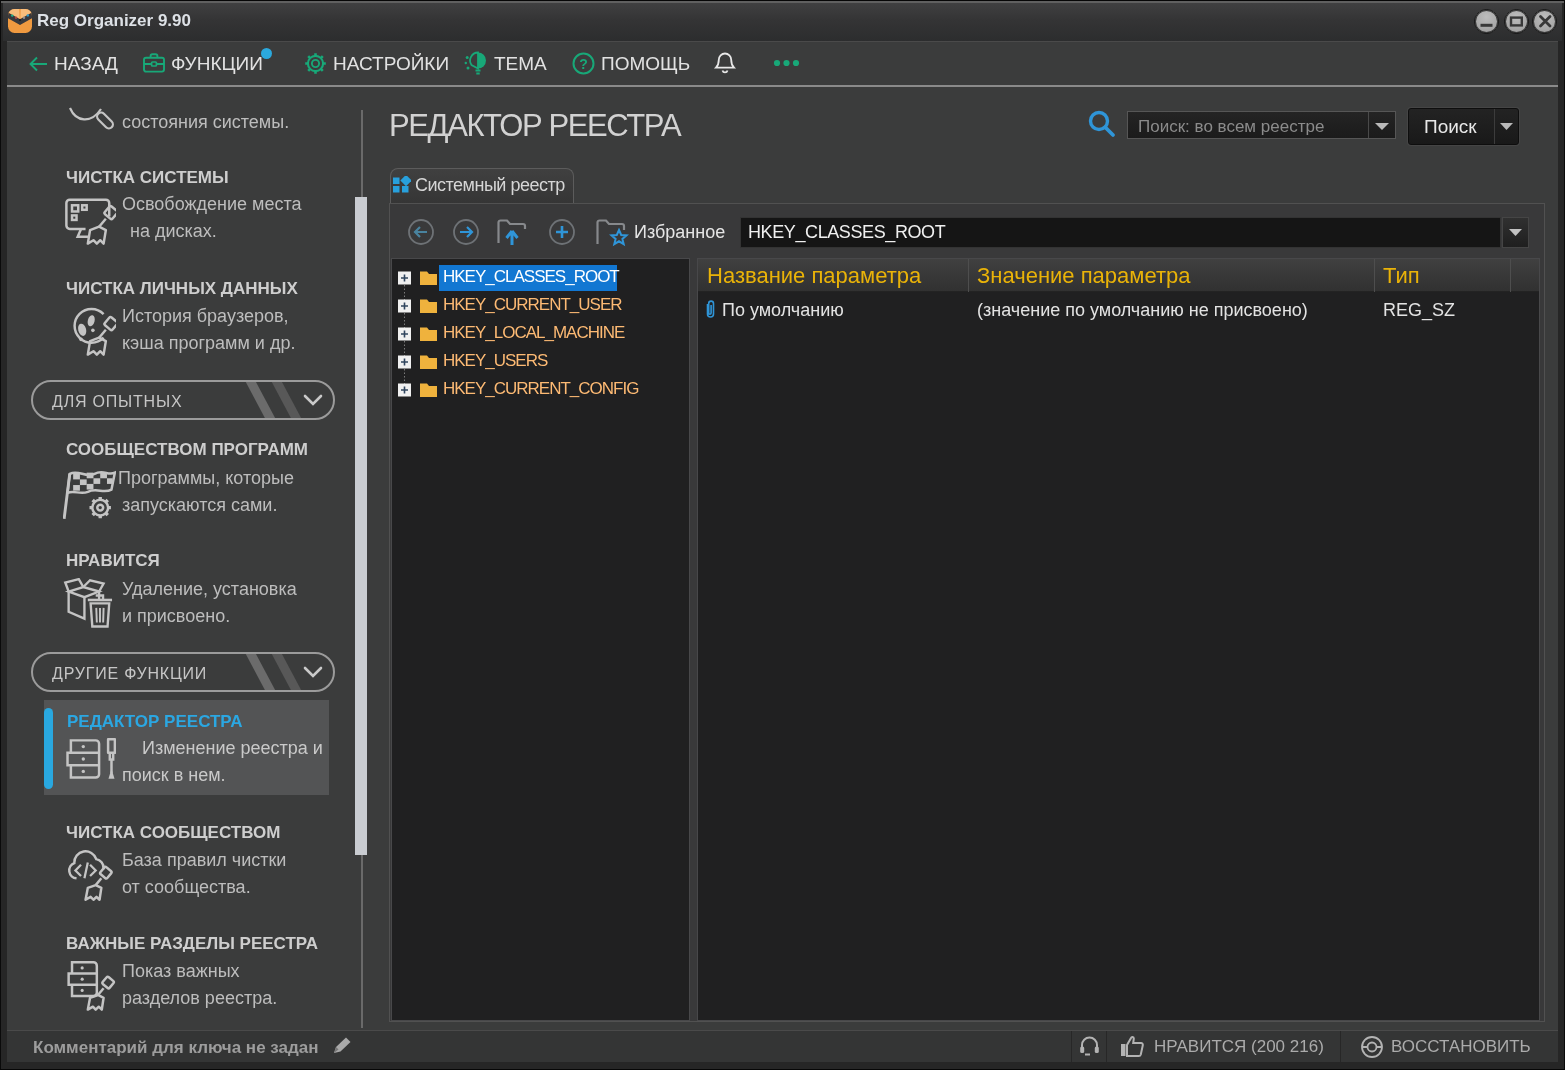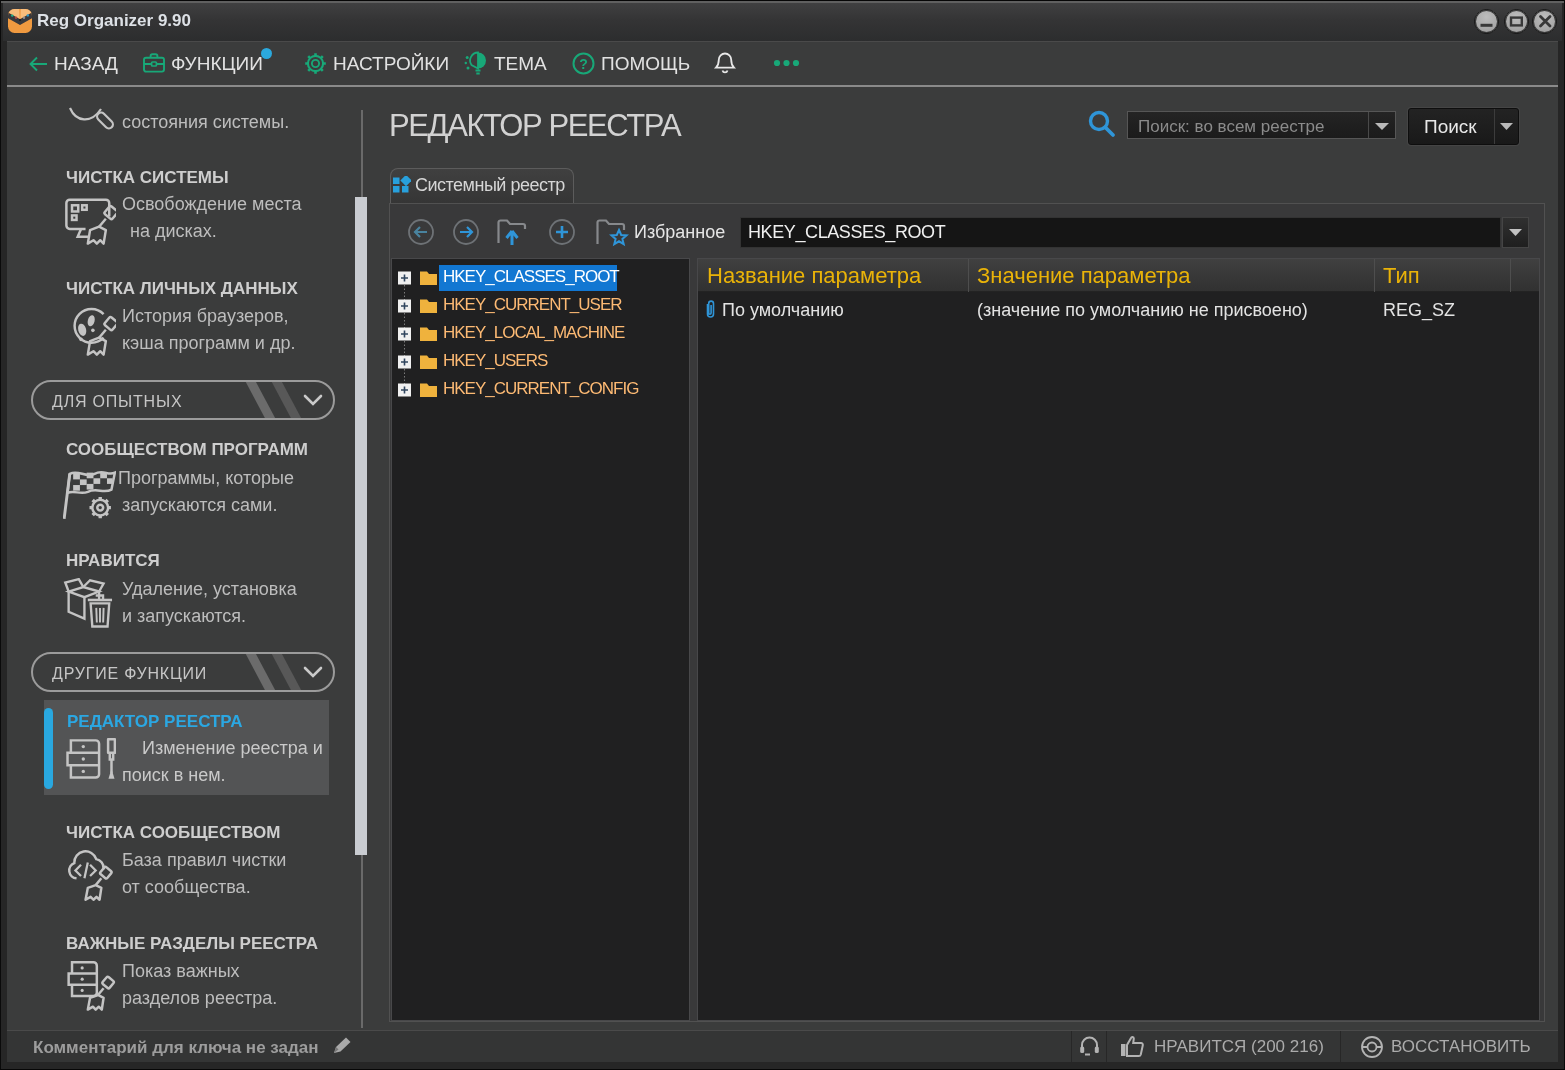--- a/index.html
+++ b/index.html
@@ -229,21 +229,21 @@
       <path d="M5 12 L18 8 L32 12 L19 17 Z"></path>
       <path d="M5 12 L5 30 L19 36 L19 17"></path>
       <path d="M32 12 L32 19"></path>
       <path d="M29 15.5 L35.5 15.5 L35.5 19"></path>
       <path d="M22 19.5 L43.5 19.5" stroke-width="2.3"></path>
       <path d="M24.5 22.5 L41 22.5 L39.5 43 L26 43 Z"></path>
       <path d="M29.5 26.5 L30 39.5 M32.8 26.5 L32.8 39.5 M36 26.5 L35.6 39.5" stroke-width="1.7"></path>
     </g>
   </svg>
   <div class="sbdesc" style="left:122px; top:579px;">Удаление, установка</div>
-  <div class="sbdesc" style="left:122px; top:606px;">и запускаются.</div>
+  <div class="sbdesc" style="left:122px; top:606px;">и присвоено.</div>
 
   <div class="pill" style="top:652px;">
     <div class="pilltext" style="top:2px;">ДРУГИЕ ФУНКЦИИ</div>
     <div class="slash" style="left:224px; background:#6b6b6b; transform:rotate(-28deg);"></div>
     <div class="slash" style="left:250px; background:#585858; transform:rotate(-28deg);"></div>
     <svg class="abs" style="left:270px; top:12px;" width="20" height="13" viewBox="0 0 20 13">
       <path d="M2 2 L10 10 L18 2" fill="none" stroke="#c9c9c9" stroke-width="2.6" stroke-linecap="round"></path>
     </svg>
   </div>
 

